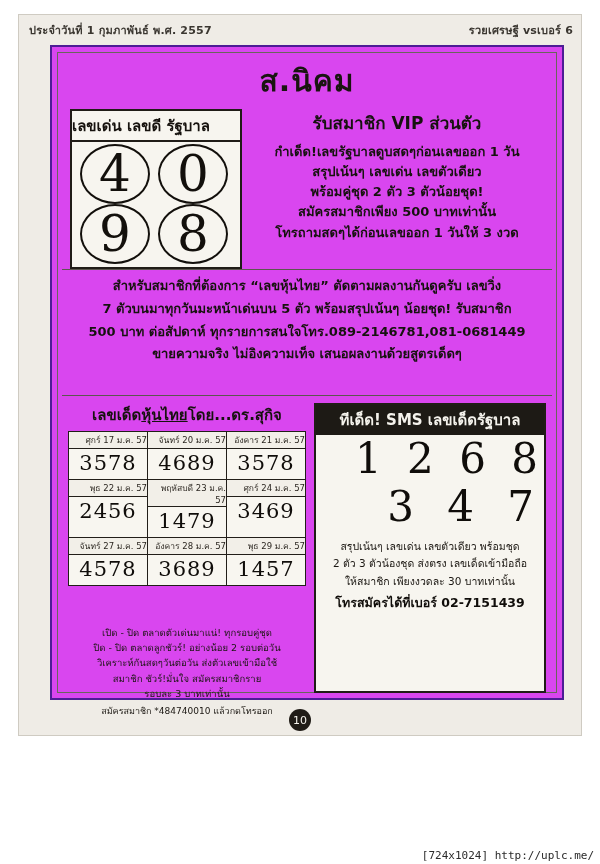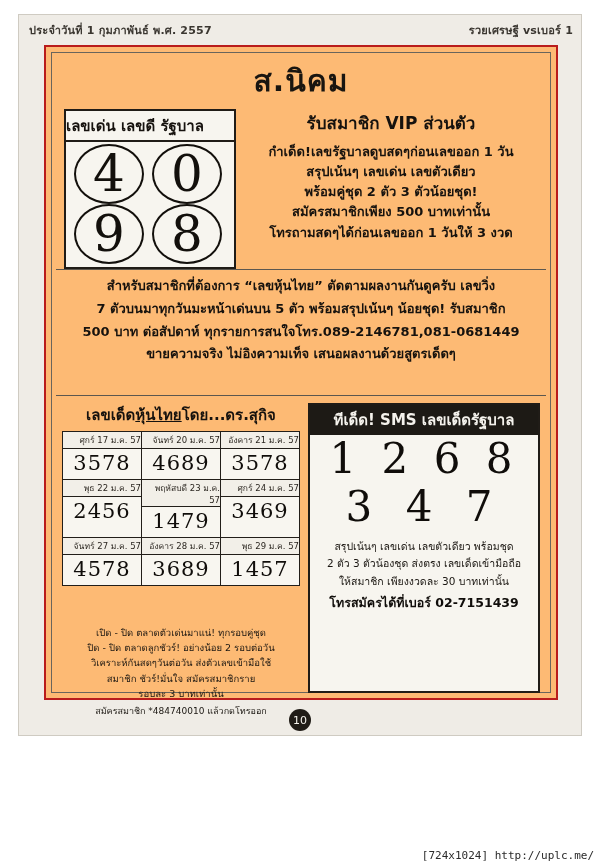--- a/index.html
+++ b/index.html
@@ -42,25 +42,25 @@
     font-size: 11px;
     color: #3a3630;
     font-weight: bold;
   }
   .scan-header .left { letter-spacing: .2px; }
   .scan-header .right { letter-spacing: .2px; }
 
   
   .paper {
     position: absolute;
-    left: 25px; top: 30px;
+    left: 31px; top: 30px;
     width: 514px;
     height: 655px;
-    background: #fdba74;
-    border: 2px solid #b91c1c;
+    background: #d946ef;
+    border: 2px solid #4c1d95;
     box-sizing: border-box;
   }
   .paper-inner {
     position: absolute;
     left: 5px; top: 5px;
     right: 5px; bottom: 5px;
     border: 1px solid #6a655c;
   }
 
   .title {
@@ -234,21 +234,21 @@
     padding: 3px 0;
   }
   .sms-sub {
     text-align: center;
     font-size: 13px;
     font-weight: bold;
     color: #16120e;
     padding: 8px 0 2px;
   }
   .sms-big {
-    text-align: center;
+    text-align: right;
     font-family: "DejaVu Serif", serif;
     font-size: 42px;
     line-height: 1.15;
     color: #100d0a;
     letter-spacing: 6px;
   }
   .sms-big.second { letter-spacing: 10px; }
   .sms-foot {
     text-align: center;
     font-size: 10.5px;
@@ -289,21 +289,21 @@
   }
 </style>
 </head>
 <body>
 
 <div class="page">
   <div class="scan">
 
     <div class="scan-header">
       <div class="left">ประจำวันที่ 1 กุมภาพันธ์ พ.ศ. 2557</div>
-      <div class="right">รวยเศรษฐี vsเบอร์ 1</div>
+      <div class="right">รวยเศรษฐี vsเบอร์ 6</div>
     </div>
 
     <div class="paper">
       <div class="paper-inner"></div>
 
       <div class="title">ส.นิคม</div>
 
       <div class="lotto-box">
         <div class="lb-title">เลขเด่น เลขดี รัฐบาล</div>
         <div class="digit-grid">

